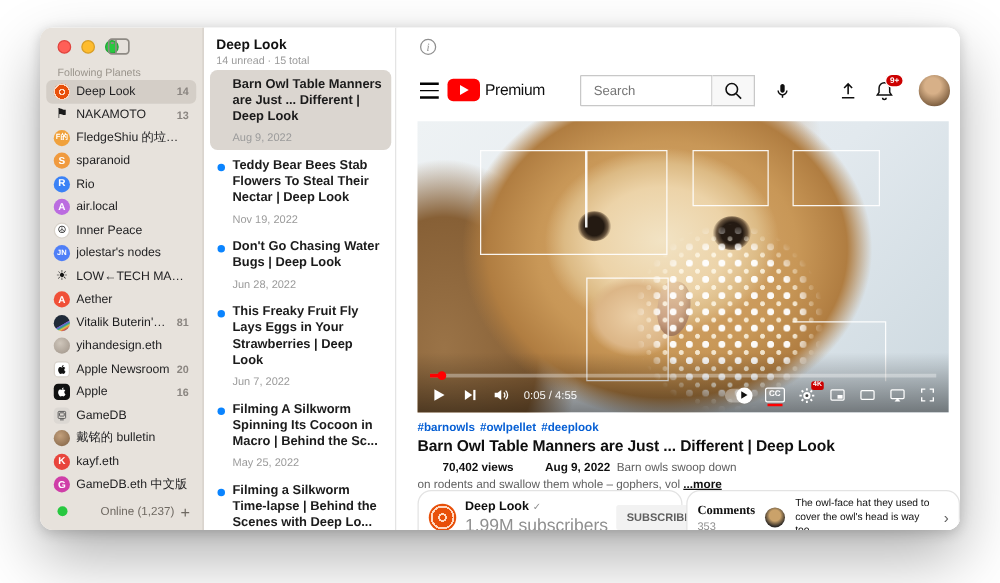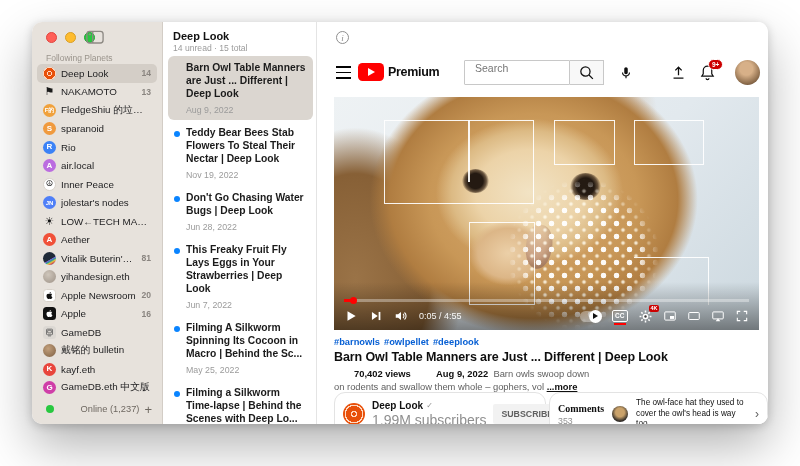--- a/index.html
+++ b/index.html
@@ -46,22 +46,22 @@
   
   .rightp{position:absolute;left:286px;top:0;bottom:0;right:0;background:#fff;}
   .info-btn{position:absolute;left:18px;top:9px;width:13px;height:13px;border:1.2px solid #8f8f8f;border-radius:50%;
     color:#8f8f8f;font-size:9px;display:flex;align-items:center;justify-content:center;font-family:"Liberation Serif",serif;font-style:italic;}
   .ytheader{position:absolute;left:0;right:0;top:36px;height:30px;}
   .hamb{position:absolute;left:18px;top:8px;width:15px;height:13px;display:flex;flex-direction:column;justify-content:space-between;}
   .hamb i{height:1.6px;background:#030303;display:block;}
   .ytlogo{position:absolute;left:40px;top:5px;display:flex;align-items:center;gap:4px;}
   .ytlogo .mark{width:26px;height:18px;background:#ff0000;border-radius:4.5px;display:flex;align-items:center;justify-content:center;}
   .ytlogo .mark i{width:0;height:0;border-left:7px solid #fff;border-top:4.5px solid transparent;border-bottom:4.5px solid transparent;display:block;}
-  .ytlogo .brand{font-size:12.5px;font-weight:bold;color:#0f0f0f;letter-spacing:-.3px;}
-  .searchbox{position:absolute;left:146px;top:2px;width:106px;height:25px;border:1px solid #c8c8c8;border-radius:1px 0 0 1px;padding-left:8px;display:flex;align-items:flex-start;}
+  .ytlogo .brand{font-size:12.5px;font-weight:normal;color:#0f0f0f;letter-spacing:-.3px;}
+  .searchbox{position:absolute;left:146px;top:2px;width:106px;height:25px;border:1px solid #c8c8c8;border-radius:1px 0 0 1px;padding-left:8px;display:flex;align-items:center;}
   .searchbox input{border:0;outline:0;width:100%;font-size:10.5px;color:#111;font-family:inherit;background:transparent;}
   .searchbtn{position:absolute;left:252px;top:2px;width:34px;height:25px;background:#f8f8f8;border:1px solid #c8c8c8;border-left:0;
     display:flex;align-items:center;justify-content:center;color:#606060;}
   .micbtn{position:absolute;left:296px;top:3px;width:24px;height:24px;border-radius:50%;display:flex;align-items:center;justify-content:center;color:#0f0f0f;}
   .hicon{position:absolute;top:6px;width:17px;height:17px;color:#0f0f0f;}
   .upload{left:352px;} .bellw{left:381px;}
   .ybadge{position:absolute;left:9px;top:-5px;background:#c00;color:#fff;font-size:6.5px;font-weight:bold;
     border-radius:7px;padding:1px 3px;border:1.5px solid #fff;}
   .yavatar{position:absolute;left:417px;top:2px;width:25px;height:25px;border-radius:50%;
     background:radial-gradient(circle at 45% 35%,#d7b088 0 30%,#8a6a4a 70%,#44342a);}

